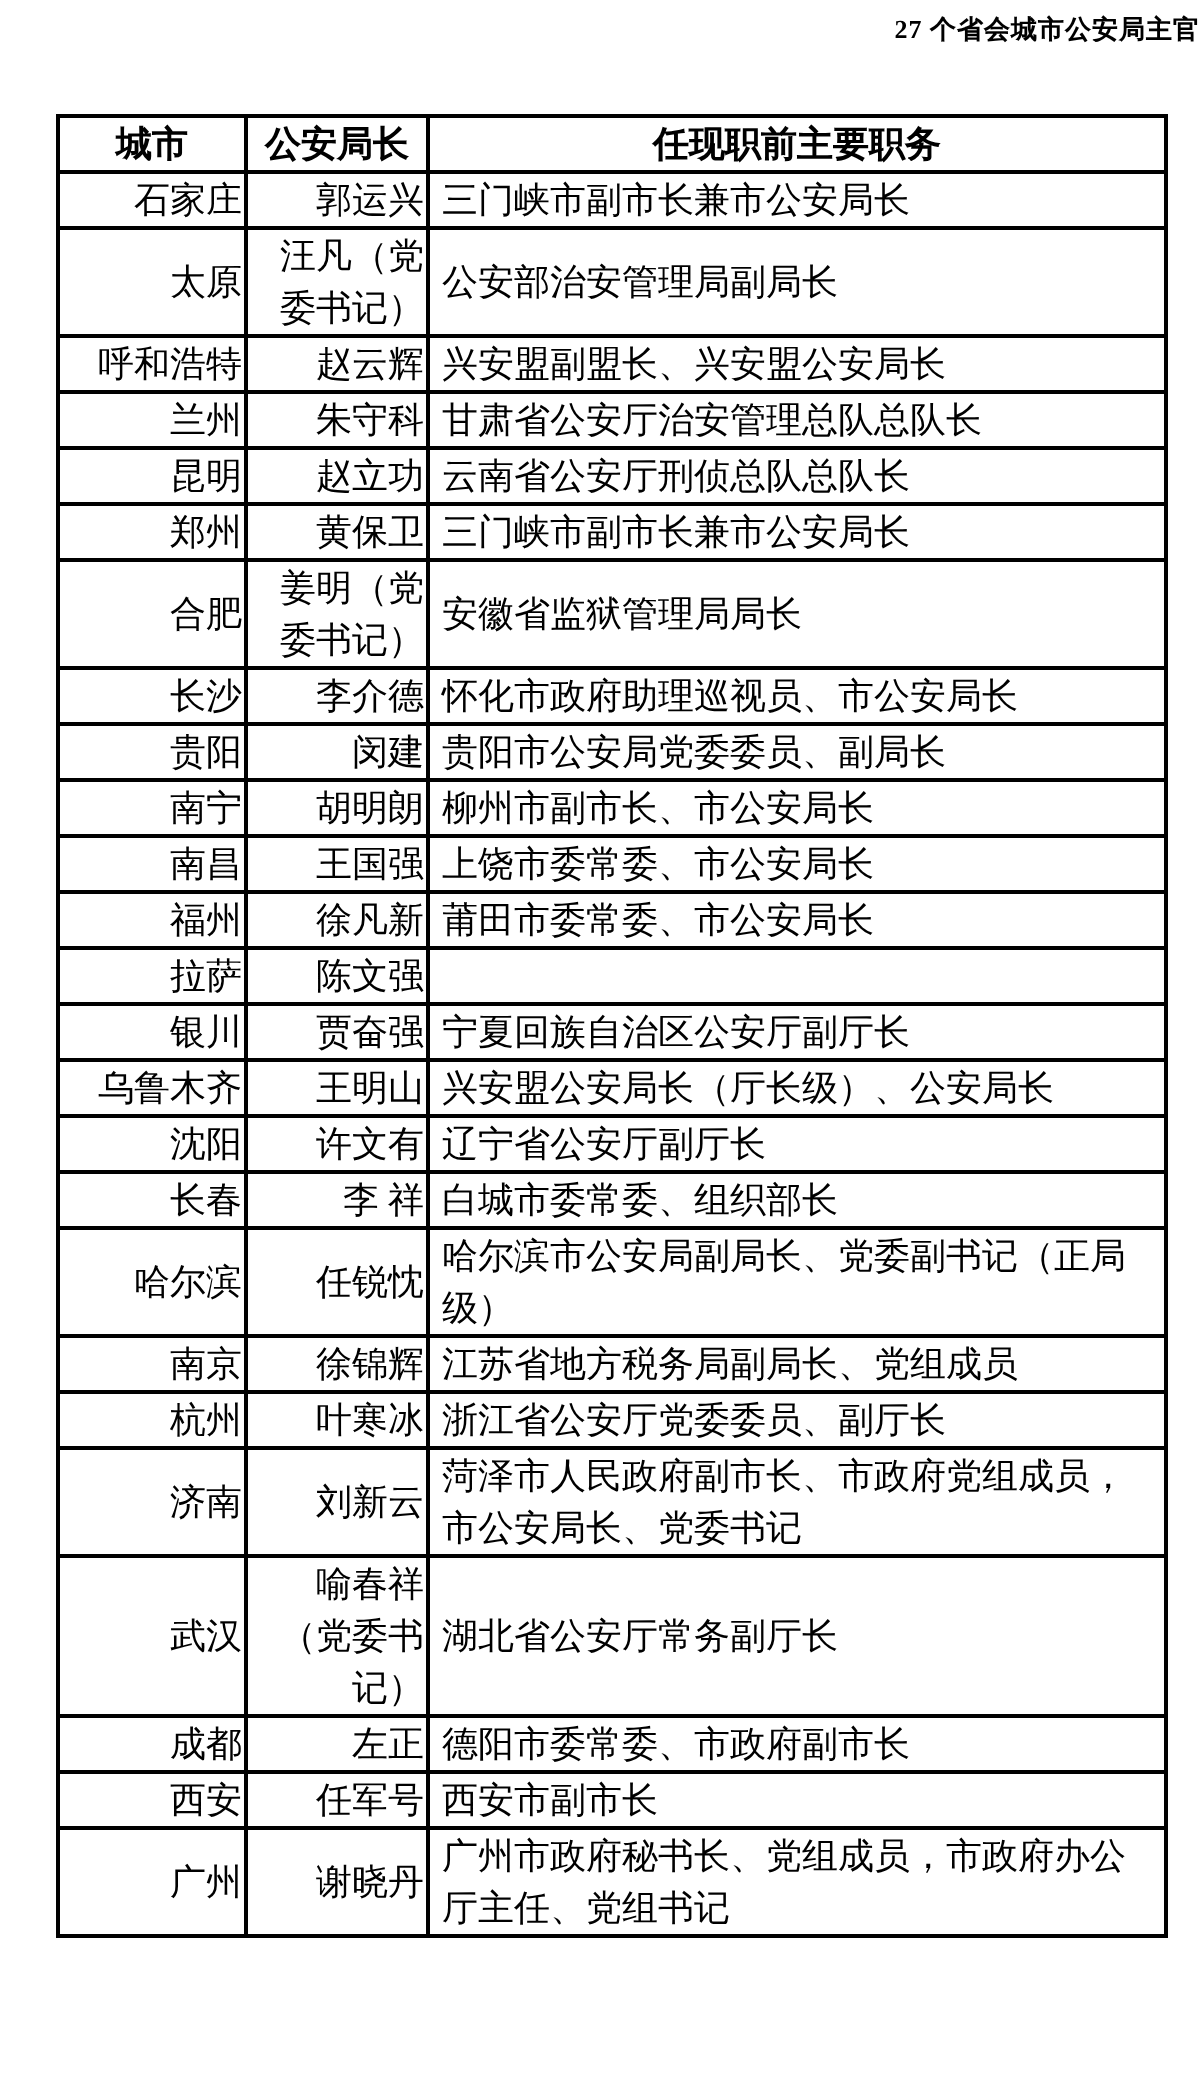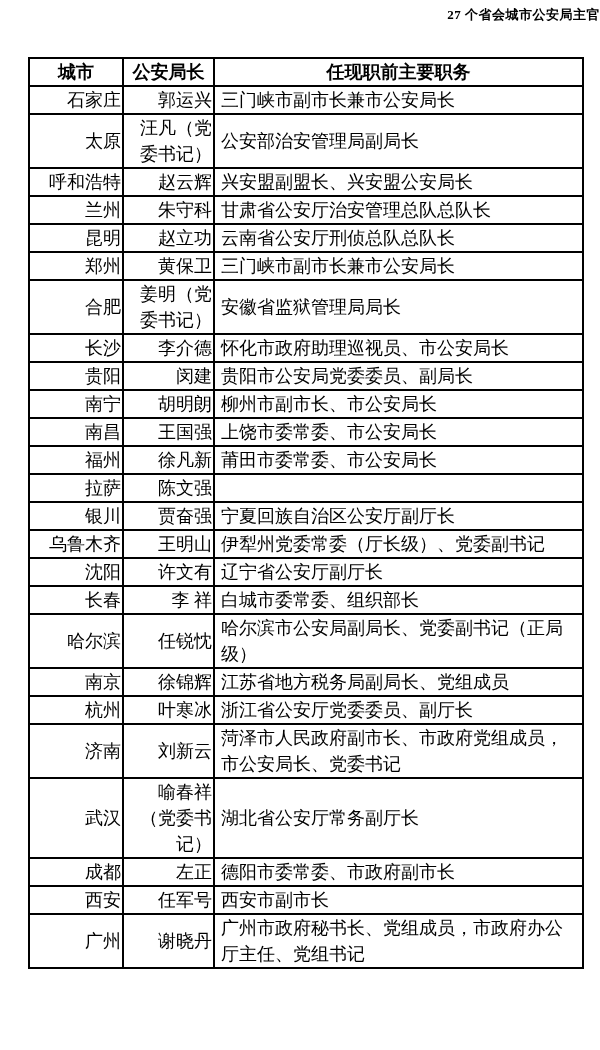--- a/index.html
+++ b/index.html
@@ -138,21 +138,21 @@
           <td></td>
         </tr>
         <tr>
           <td>银川</td>
           <td>贾奋强</td>
           <td>宁夏回族自治区公安厅副厅长</td>
         </tr>
         <tr>
           <td>乌鲁木齐</td>
           <td>王明山</td>
-          <td>伊犁州党委常委（厅长级）、党委副书记</td>
+          <td>兴安盟公安局长（厅长级）、公安局长</td>
         </tr>
         <tr>
           <td>沈阳</td>
           <td>许文有</td>
           <td>辽宁省公安厅副厅长</td>
         </tr>
         <tr>
           <td>长春</td>
           <td>李 祥</td>
           <td>白城市委常委、组织部长</td>

